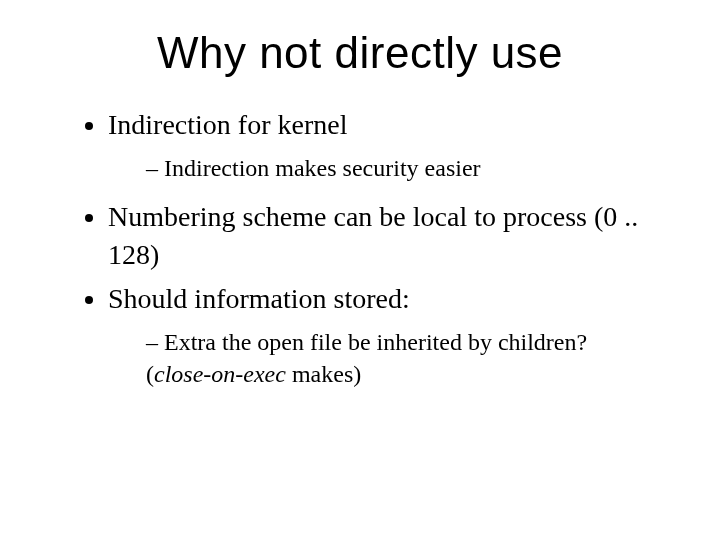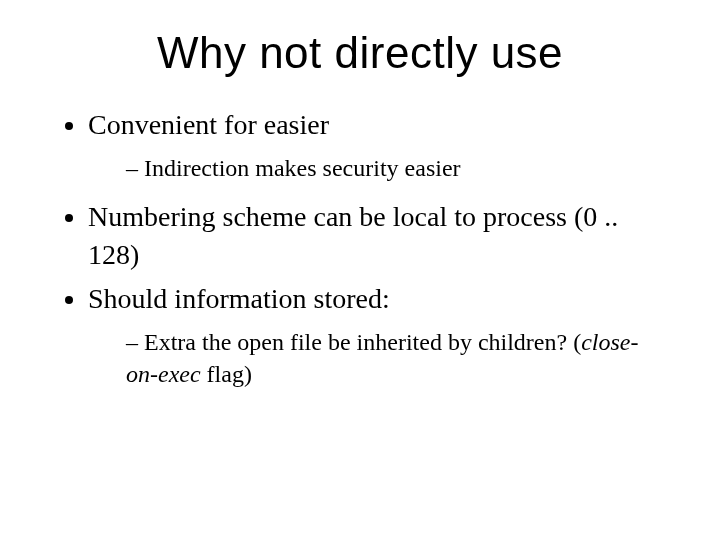--- a/index.html
+++ b/index.html
@@ -1,40 +1,40 @@
 <!DOCTYPE html>
 <html><head>
 <meta charset="utf-8">
 <style>
   html,body{margin:0;padding:0;width:720px;height:540px;background:#fff;font-family:"Times New Roman",Times,serif;color:#000}
-  .slide{box-sizing:border-box;width:720px;height:540px;padding:30px 50px}
+  .slide{box-sizing:border-box;width:720px;height:540px;padding:30px 70px}
   .title{font-family:Impact,"Arial Black",sans-serif;font-weight:400;font-stretch:condensed;text-align:center;font-size:44px;line-height:1.05;margin:0 0 30px 0;letter-spacing:0.5px}
   ul.lvl1{list-style:disc;margin:0;padding-left:38px;font-size:28px;line-height:1.35}
   ul.lvl1>li{margin-bottom:6px}
   ul.lvl2{list-style:none;margin:8px 0 14px 0;padding-left:38px;font-size:24px;line-height:1.35}
   ul.lvl2>li{margin-bottom:4px}
   ul.lvl2>li::before{content:"– "}
   .italic{font-style:italic}
 </style>
 </head>
 <body>
 
 <div class="slide">
   <h1 class="title">
     <span>Why not directly use</span><br>
   </h1>
 
   <ul class="lvl1">
     <li>
-      <span>Convenient for easier</span>
+      <span>Indirection for kernel</span>
       <ul class="lvl2">
         <li><span>Indirection makes security easier</span></li>
       </ul>
     </li>
     <li><span>Numbering scheme can be local to process (0 .. 128)</span></li>
     <li>
       <span>Should information stored:</span>
       <ul class="lvl2">
-        <li><span>Extra the open file be inherited by children? (</span><span class="italic">close-on-exec</span><span> flag)</span></li>
+        <li><span>Extra the open file be inherited by children? (</span><span class="italic">close-on-exec</span><span> makes)</span></li>
       </ul>
     </li>
   </ul>
 </div>
 
 </body></html>

